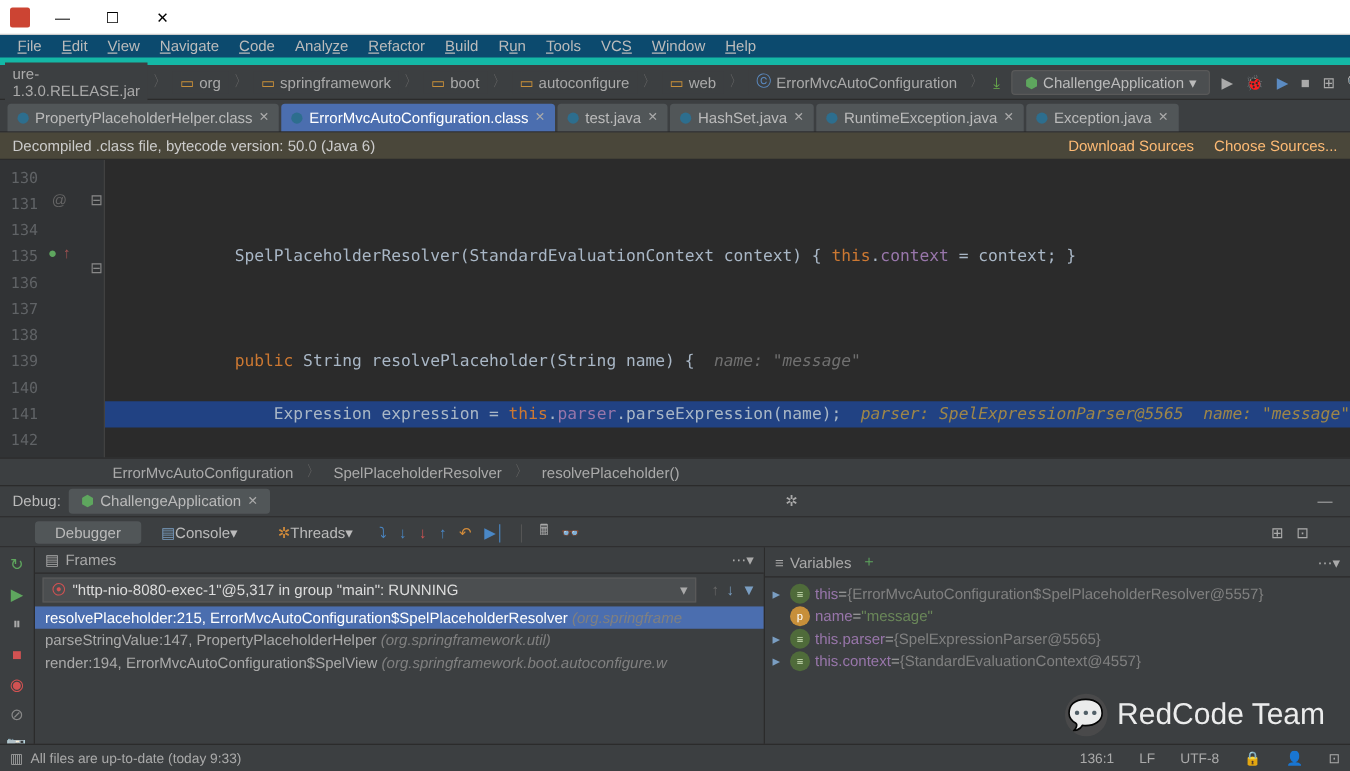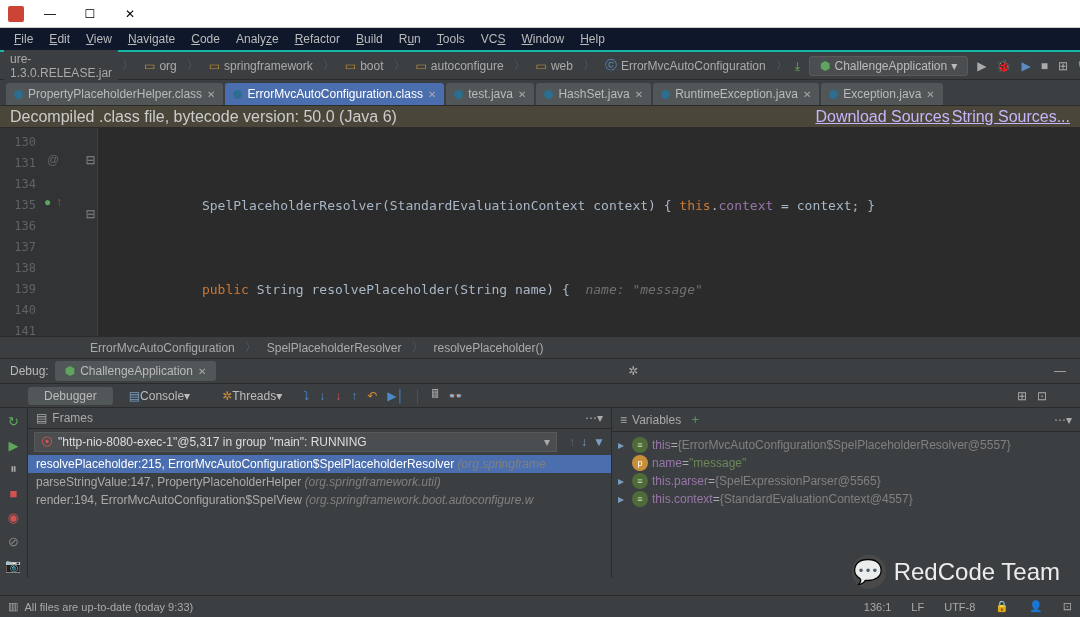--- a/index.html
+++ b/index.html
@@ -1,42 +1,42 @@
 <!DOCTYPE html>
 <html><head>
 <meta charset="utf-8">
 <style>
 *{box-sizing:border-box;margin:0;padding:0}
 body{font-family:"Segoe UI",Arial,sans-serif;font-size:12px;background:#3c3f41;color:#bbbbbb;width:1080px;height:617px;overflow:hidden;position:relative}
 .titlebar{display:flex;align-items:center;background:#fff;color:#000;height:28px;padding:0 8px;font-size:12px;border-bottom:1px solid #ccc}
 .titlebar .icon{width:16px;height:16px;background:#cc4433;margin-right:6px;border-radius:2px}
 .titlebar .title{flex:1;overflow:hidden;white-space:nowrap;text-overflow:ellipsis}
 .titlebar .wbtn{width:40px;height:28px;display:flex;align-items:center;justify-content:center;color:#000}
-.menubar{display:flex;align-items:center;background:#0f172a;height:24px;padding:0 6px;border-bottom:2px solid #14b8a6}
+.menubar{display:flex;align-items:center;background:#0c4a6e;height:24px;padding:0 6px;border-bottom:6px solid #14b8a6}
 .menubar .mitem{padding:2px 8px;color:#bbbbbb;cursor:pointer}
 .menubar .mitem u{text-decoration:underline}
 .toolbar1{display:flex;align-items:center;background:#3c3f41;height:28px;font-size:12px;border-bottom:1px solid #2b2b2b;padding:0 4px}
 .bc{display:flex;align-items:center;gap:2px;color:#aaa}
 .bc .seg{display:flex;align-items:center;gap:4px;padding:2px 6px;background:#3c3f41}
 .bc .sep{color:#666;padding:0 2px}
 .bc .fldr{color:#c78f3a}
 .spacer{flex:1}
 .runcfg{display:flex;align-items:center;gap:4px;padding:2px 10px;background:#4b4e50;border:1px solid #595959;border-radius:3px;margin:0 4px}
 .green{color:#5ea65e}
 .bug{color:#77c777}
 .redsq{color:#d25252}
 .tb-ico{padding:3px 5px;color:#aaa;cursor:pointer}
 .tabs{display:flex;align-items:flex-end;background:#3c3f41;height:26px;border-bottom:1px solid #2b2b2b;padding-left:6px}
 .tab{display:flex;align-items:center;gap:5px;padding:4px 8px;background:#515658;color:#bbbbbb;border-top-left-radius:3px;border-top-right-radius:3px;margin-right:2px;height:22px;font-size:12px}
 .tab.active{background:#4b6eaf;color:#fff}
 .tab .close{color:#aaa;font-size:10px}
 .tab .dot{width:9px;height:9px;border-radius:50%;background:#2d6e8e;display:inline-block}
-.decomp{display:flex;align-items:center;background:#4a473a;color:#ccc;height:22px;padding:0 10px;border-bottom:1px solid #2b2b2b;font-size:16px}
-.decomp .link{color:#c4b5fd;margin-left:2px;text-decoration:underline;cursor:pointer}
-.editor{display:flex;background:#2b2b2b;height:208px;position:relative;overflow:hidden}
+.decomp{display:flex;align-items:center;background:#4a473a;color:#ccc;height:22px;padding:0 10px;border-bottom:1px solid #2b2b2b;font-size:12px}
+.decomp .link{color:#fdba74;margin-left:16px;cursor:pointer}
+.editor{display:flex;background:#2b2b2b;height:238px;position:relative;overflow:hidden}
 .gutter{width:42px;background:#313335;color:#606366;text-align:right;padding:4px 6px 0 0;font-family:Consolas,monospace;font-size:12px;line-height:21px}
 .gut2{width:42px;background:#313335;position:relative}
 .foldcol{width:14px;background:#313335;border-right:1px solid #414141}
 .codearea{flex:1;font-family:Consolas,monospace;font-size:13px;line-height:21px;padding-top:4px;white-space:pre;color:#a9b7c6}
 .codeline{padding-left:10px;height:21px}
 .hl{background:#214283}
 .kw{color:#cc7832}
 .this{color:#cc7832}
 .fld{color:#9876aa}
 .hint{color:#707070;font-style:italic}
@@ -185,21 +185,21 @@
       <span class="dot"></span>
       <span>Exception.java</span>
       <span class="close">✕</span>
     </div>
 </div>
 
 <div class="decomp">
   <span>Decompiled .class file, bytecode version: 50.0 (Java 6)</span>
   <div class="spacer"></div>
   <span class="link">Download Sources</span>
-  <span class="link">String Sources...</span>
+  <span class="link">Choose Sources...</span>
 </div>
 
 <div class="editor">
   <div class="gutter">
     <div>130</div>
       <div>131</div>
       <div>134</div>
       <div>135</div>
       <div>136</div>
       <div>137</div>
@@ -216,20 +216,21 @@
   </div>
   <div class="foldcol">
     <div style="margin-top:25px;text-align:center;color:#888">⊟</div>
     <div style="margin-top:40px;text-align:center;color:#888">⊟</div>
   </div>
   <div class="codearea">
 <div class="codeline"></div>
 <div class="codeline">            SpelPlaceholderResolver(StandardEvaluationContext context) { <span class="this">this</span>.<span class="fld">context</span> = context; }</div>
 <div class="codeline"></div>
 <div class="codeline">            <span class="kw">public</span> String resolvePlaceholder(String name) {  <span class="hint">name: "message"</span></div>
+<div class="codeline hl">                Expression expression = <span class="this">this</span>.<span class="fld">parser</span>.parseExpression(name);  <span class="hint2">parser: SpelExpressionParser@5565  name: "message"</span></div>
 <div class="codeline"></div>
 
 
 
 
 
   </div>
 </div>
 
 <div class="breadcrumb2">

